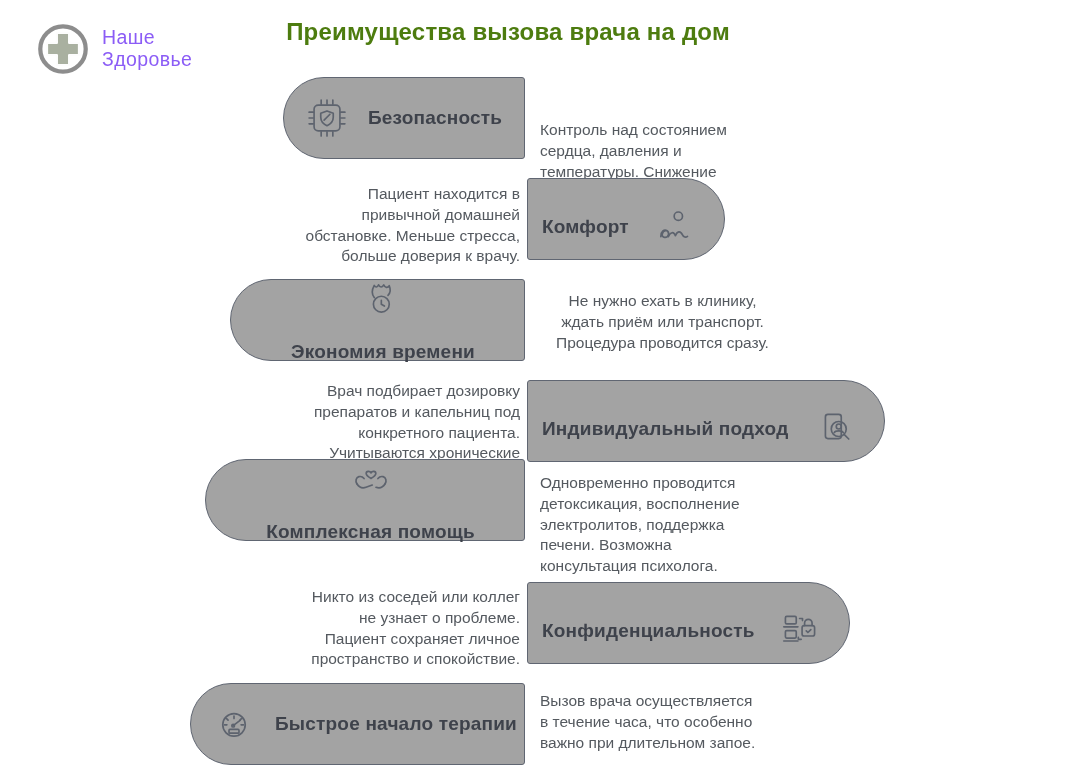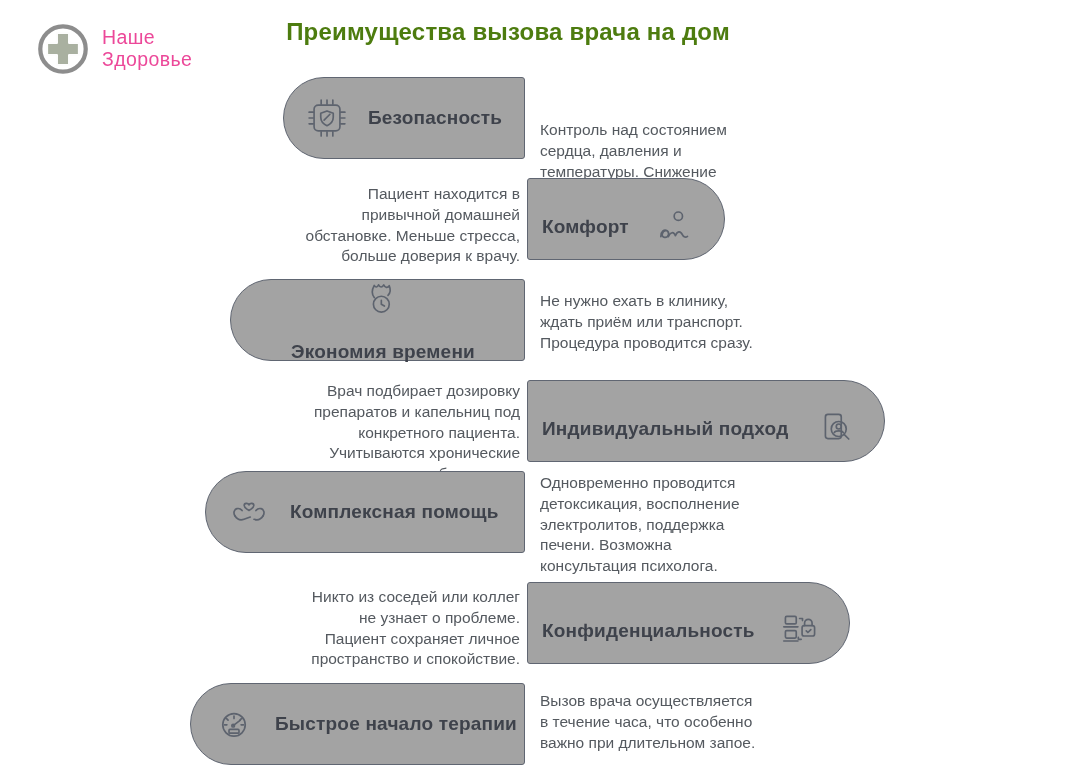--- a/index.html
+++ b/index.html
@@ -4,21 +4,21 @@
 <style>
   html,body{margin:0;padding:0;}
   body{
     width:1066px;height:768px;position:relative;overflow:hidden;
     background:#ffffff;
     font-family:"Liberation Sans","DejaVu Sans",sans-serif;
     -webkit-font-smoothing:antialiased;
   }
   
   .logo{position:absolute;left:34px;top:20px;display:flex;align-items:center;gap:10px;}
-  .logo-text{font-size:19.5px;line-height:1.12;color:#ec4899;letter-spacing:.4px;}
+  .logo-text{font-size:19.5px;line-height:1.12;color:#8b5cf6;letter-spacing:.4px;}
   
   .page-title{
     position:absolute;left:508px;top:18px;transform:translateX(-50%);
     font-size:24px;font-weight:bold;color:#4d7c0f;white-space:nowrap;letter-spacing:.2px;
   }
   
   .card{
     position:absolute;height:82px;box-sizing:border-box;
     background:#a3a3a3;border:1.6px solid #606672;
     display:flex;align-items:center;
@@ -27,32 +27,32 @@
   .pill-right{border-radius:3px 41px 41px 3px;padding:16px 29px 0 14px;}
   .card-title{font-size:19px;font-weight:bold;color:#3e424b;white-space:nowrap;letter-spacing:.2px;}
   .pill-right .icon{margin-left:auto;}
   .icon{display:flex;align-items:center;justify-content:center;flex:0 0 auto;}
   .icon svg{stroke:#5d636e;fill:none;stroke-width:2;stroke-linecap:round;stroke-linejoin:round;}
   
   .c1{left:283px;top:77px;width:242px;}
   .c2{left:527px;top:178px;width:198px;}
   .c3{left:230px;top:279px;width:295px;flex-direction:column;}
   .c4{left:527px;top:380px;width:358px;}
-  .c5{left:205px;top:471px;width:320px;}
+  .c5{left:205px;top:459px;width:320px;flex-direction:column;}
   .c6{left:527px;top:582px;width:323px;}
   .c7{left:190px;top:683px;width:335px;}
   
   .desc{
     position:absolute;font-size:15.5px;line-height:1.34;color:#54595f;
     white-space:pre-line;
   }
   .desc.right{text-align:right;}
   .d1{left:540px;top:84px;width:220px;margin-top:36px;}
   .d2{left:300px;top:184px;width:220px;}
-  .d3{left:540px;top:291px;width:245px;}
+  .d3{left:540px;top:291px;width:245px;text-align:center;}
   .d4{left:297px;top:381px;width:223px;}
   .d5{left:540px;top:473px;width:235px;}
   .d6{left:290px;top:587px;width:230px;}
   .d7{left:540px;top:691px;width:250px;}
 </style>
 </head>
 <body>
 
 <div class="logo">
   <span class="icon">

